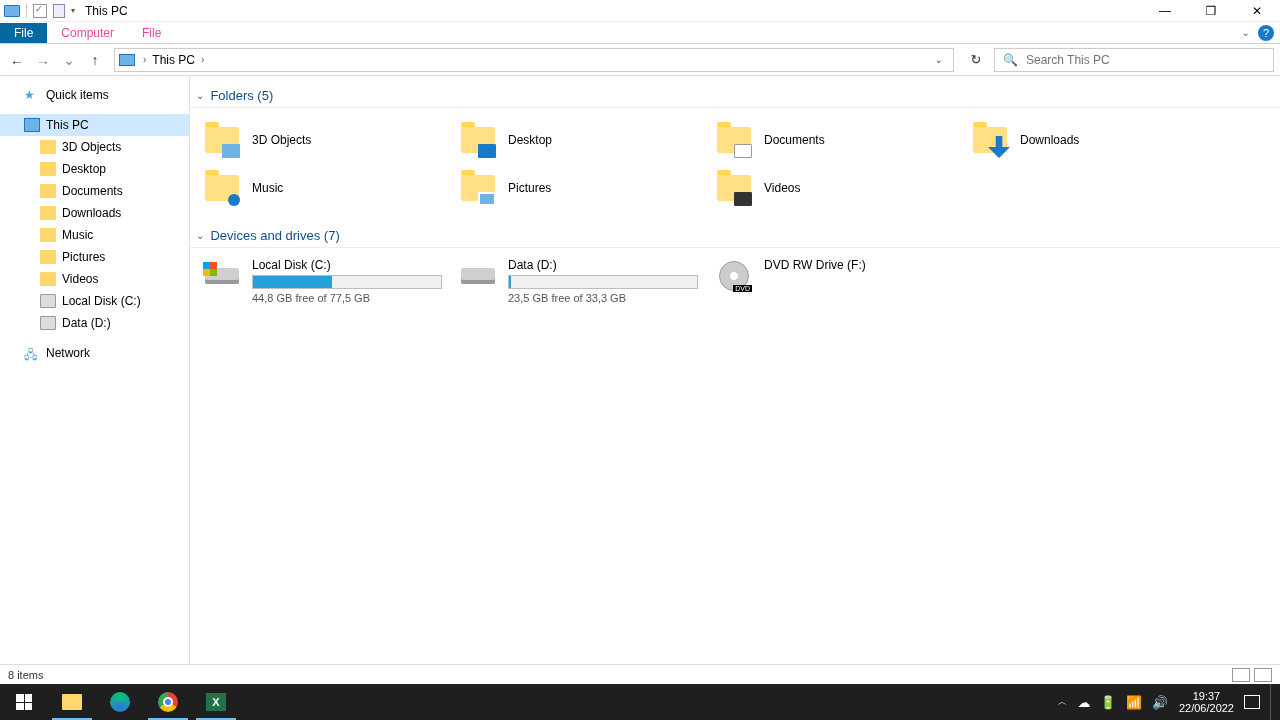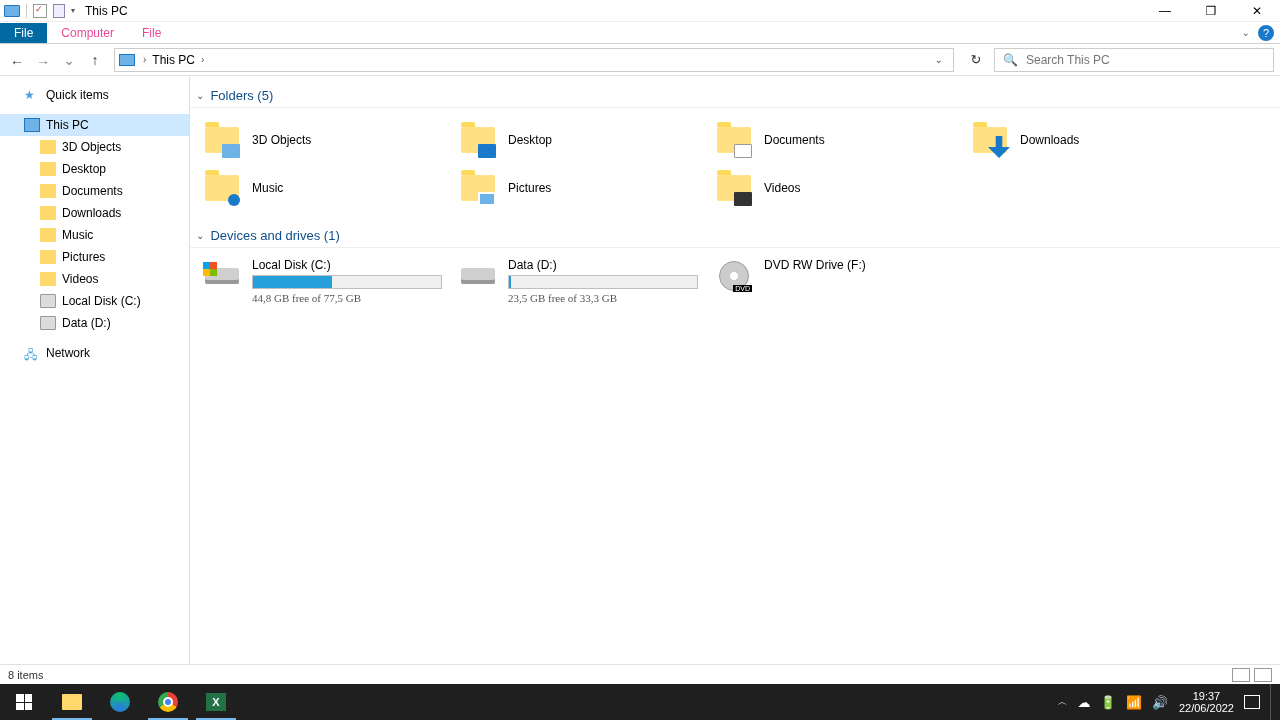--- a/index.html
+++ b/index.html
@@ -75,21 +75,21 @@
   .drive-icon { width: 40px; height: 36px; display: flex; align-items: center; justify-content: center; }
   .hdd { width: 34px; height: 16px; background: #cfcfcf; border-radius: 2px; box-shadow: inset 0 -4px 0 #999; position: relative; }
   .hdd.win::before { content: ""; position: absolute; left: -2px; top: -6px; width: 14px; height: 14px; background:
     conic-gradient(#f25022 0 25%, #7fba00 0 50%, #ffb900 0 75%, #00a4ef 0 100%); }
   .dvd { width: 30px; height: 30px; border-radius: 50%; background: radial-gradient(circle, #fff 0 20%, #ccc 20% 100%); border: 1px solid #999; position: relative; }
   .dvd::after { content: "DVD"; position: absolute; bottom: -2px; right: -4px; font-size: 7px; background: #000; color: #fff; padding: 0 2px; }
   .drive-info { display: flex; flex-direction: column; gap: 3px; width: 190px; }
   .drive-name { font-size: 12px; }
   .drive-bar { width: 100%; height: 14px; border: 1px solid #bfbfbf; background: #f0f0f0; position: relative; }
   .drive-bar .fill { position: absolute; left: 0; top: 0; bottom: 0; background: #26a0da; }
-  .drive-free { font-size: 11px; color: #555; font-family: Liberation Serif, serif; }
+  .drive-free { font-size: 11px; color: #555; }
 
   
   .statusbar { height: 20px; border-top: 1px solid #e0e0e0; display: flex; align-items: center; padding: 0 8px; font-size: 11px; color: #333; }
   .statusbar .views { margin-left: auto; display: flex; gap: 4px; }
   .statusbar .view-btn { width: 18px; height: 14px; border: 1px solid #999; }
 
   
   .taskbar { height: 36px; background: #1f1f1f; display: flex; align-items: center; }
   .task-btn { width: 48px; height: 36px; display: flex; align-items: center; justify-content: center; position: relative; }
   .task-btn.active::after { content: ""; position: absolute; bottom: 0; left: 4px; right: 4px; height: 2px; background: #76b9ed; }
@@ -262,21 +262,21 @@
           <div class="folder-icon">
             <div class="folder-body"></div>
             <div class="sub-badge badge-video"></div>
           </div>
           <span class="label">Videos</span>
         </div>
     </div>
 
     <div class="group-header">
       <span class="chev">⌄</span>
-      <span>Devices and drives (1)</span>
+      <span>Devices and drives (7)</span>
     </div>
     <div class="tiles">
       <div class="drive-tile">
         <div class="drive-icon">
             <div class="hdd win"></div>
           </div>
         <div class="drive-info">
           <span class="drive-name">Local Disk (C:)</span>
           <div class="drive-bar">
               <div class="fill" style="width:42%"></div>

